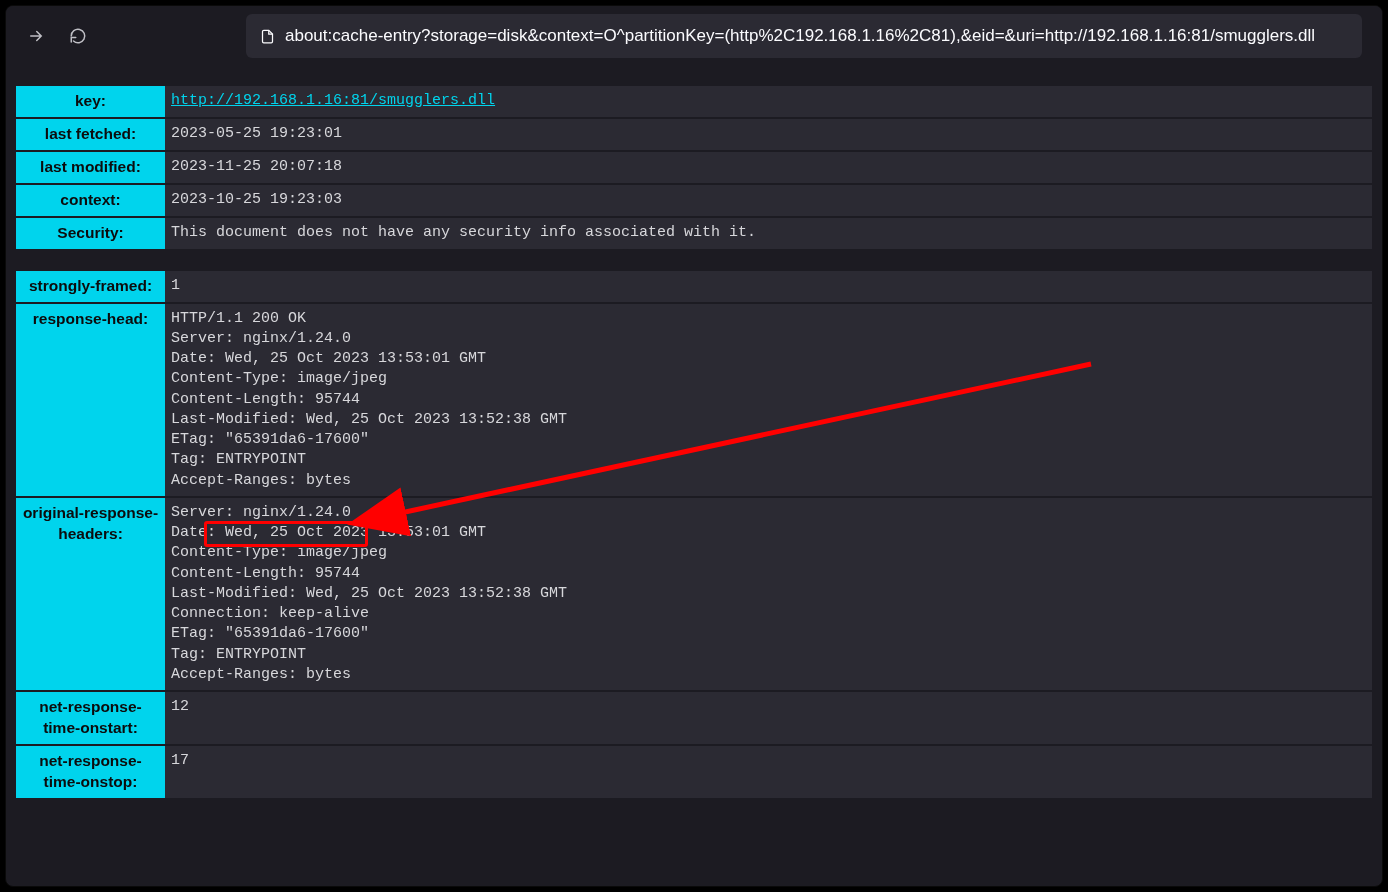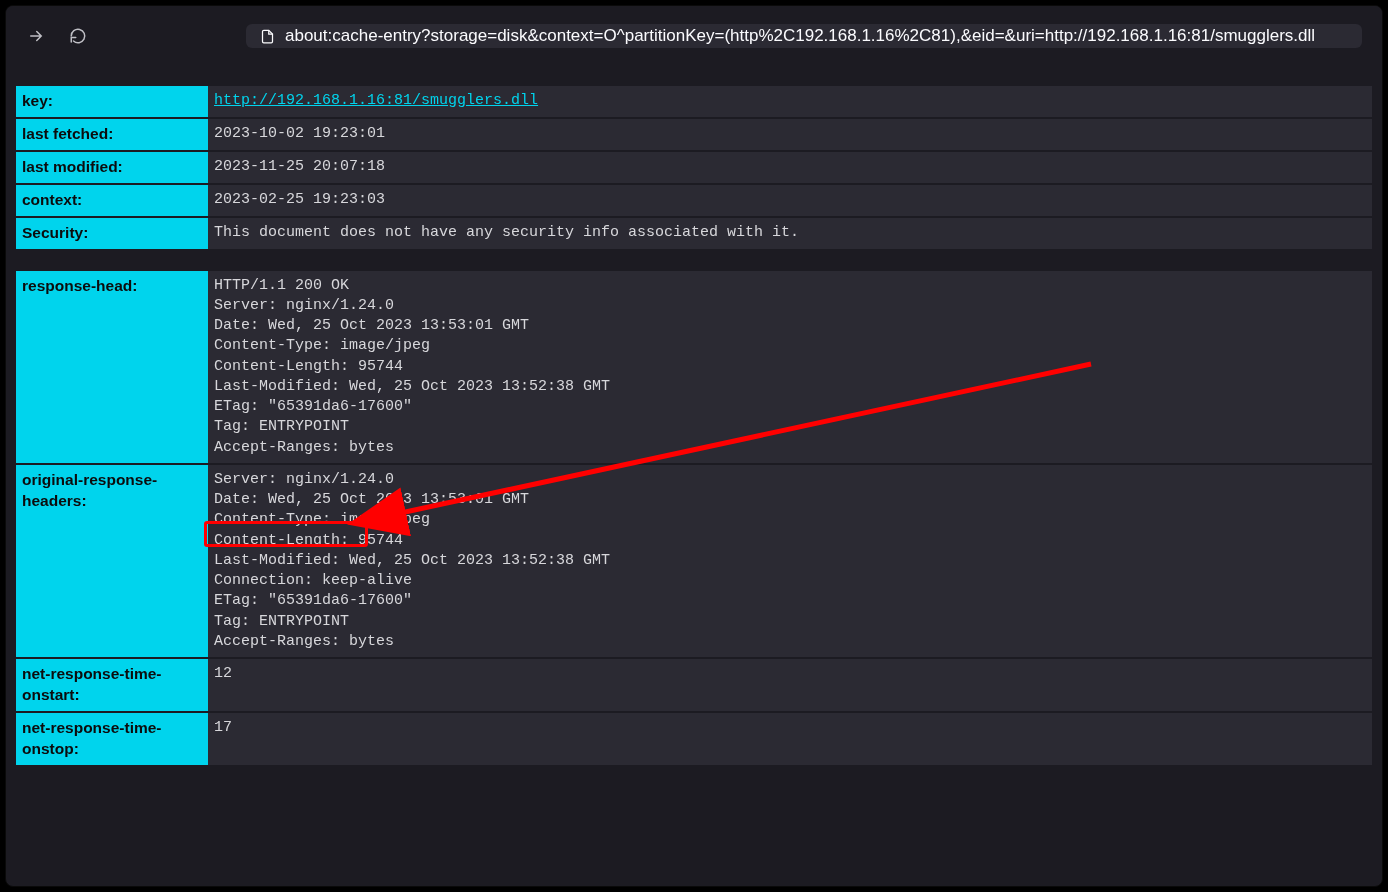--- a/index.html
+++ b/index.html
@@ -29,21 +29,21 @@
   }
   .nav-icon {
     width: 28px; height: 28px;
     display: flex; align-items: center; justify-content: center;
     color: #bfbfc5;
     font-size: 18px;
   }
   .nav-icon:first-child { margin-left: 6px; }
   .address-bar {
     flex: 1;
-    height: 24px;
+    height: 44px;
     background: #2b2a33;
     border-radius: 6px;
     display: flex;
     align-items: center;
     padding: 0 14px;
     gap: 10px;
     margin-left: 140px;
     margin-right: 10px;
   }
   .address-icon {
@@ -68,23 +68,23 @@
     font-size: 15px;
   }
   td {
     vertical-align: top;
     padding: 5px 6px;
     line-height: 1.35;
   }
   td.label {
     background: #00d4ed;
     color: #0c0c0d;
-    text-align: left;
+    text-align: center;
     font-weight: 700;
-    width: 192px;
+    width: 149px;
     font-family: -apple-system, BlinkMacSystemFont, 'Segoe UI', sans-serif;
     font-size: 15.5px;
   }
   td.val {
     background: #2b2a33;
     color: #d7d7db;
     white-space: pre-wrap;
   }
   td.val a {
     color: #00d4ed;
@@ -137,36 +137,40 @@
 
   <div class="content">
     <table>
       <tbody id="tbody">
           <tr>
             <td class="label">key:</td>
             <td class="val"><a href="#">http://192.168.1.16:81/smugglers.dll</a></td>
           </tr>
           <tr>
             <td class="label">last fetched:</td>
-            <td class="val">2023-10-02 19:23:01</td>
+            <td class="val">2023-05-25 19:23:01</td>
           </tr>
           <tr>
             <td class="label">last modified:</td>
             <td class="val">2023-11-25 20:07:18</td>
           </tr>
           <tr>
             <td class="label">context:</td>
-            <td class="val">2023-02-25 19:23:03</td>
+            <td class="val">2023-10-25 19:23:03</td>
           </tr>
           <tr>
             <td class="label">Security:</td>
             <td class="val">This document does not have any security info associated with it.</td>
           </tr>
           <tr class="gap-row">
             <td colspan="2"></td>
+          </tr>
+          <tr>
+            <td class="label">strongly-framed:</td>
+            <td class="val">1</td>
           </tr>
           <tr>
             <td class="label">response-head:</td>
             <td class="val">HTTP/1.1 200 OK
 Server: nginx/1.24.0
 Date: Wed, 25 Oct 2023 13:53:01 GMT
 Content-Type: image/jpeg
 Content-Length: 95744
 Last-Modified: Wed, 25 Oct 2023 13:52:38 GMT
 ETag: "65391da6-17600"

